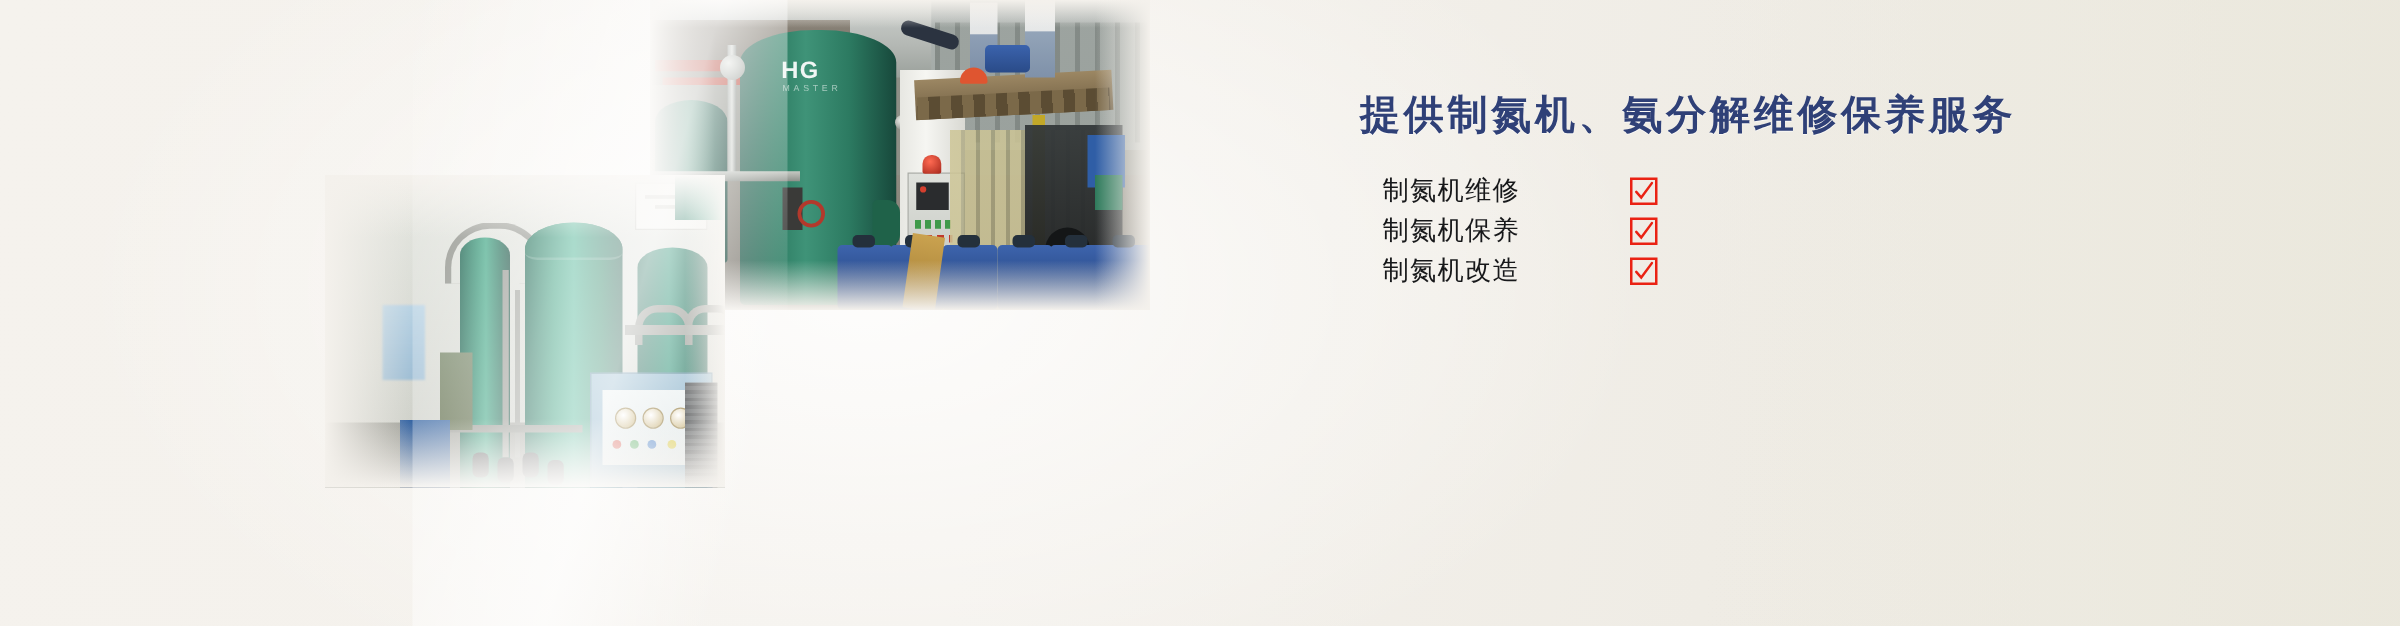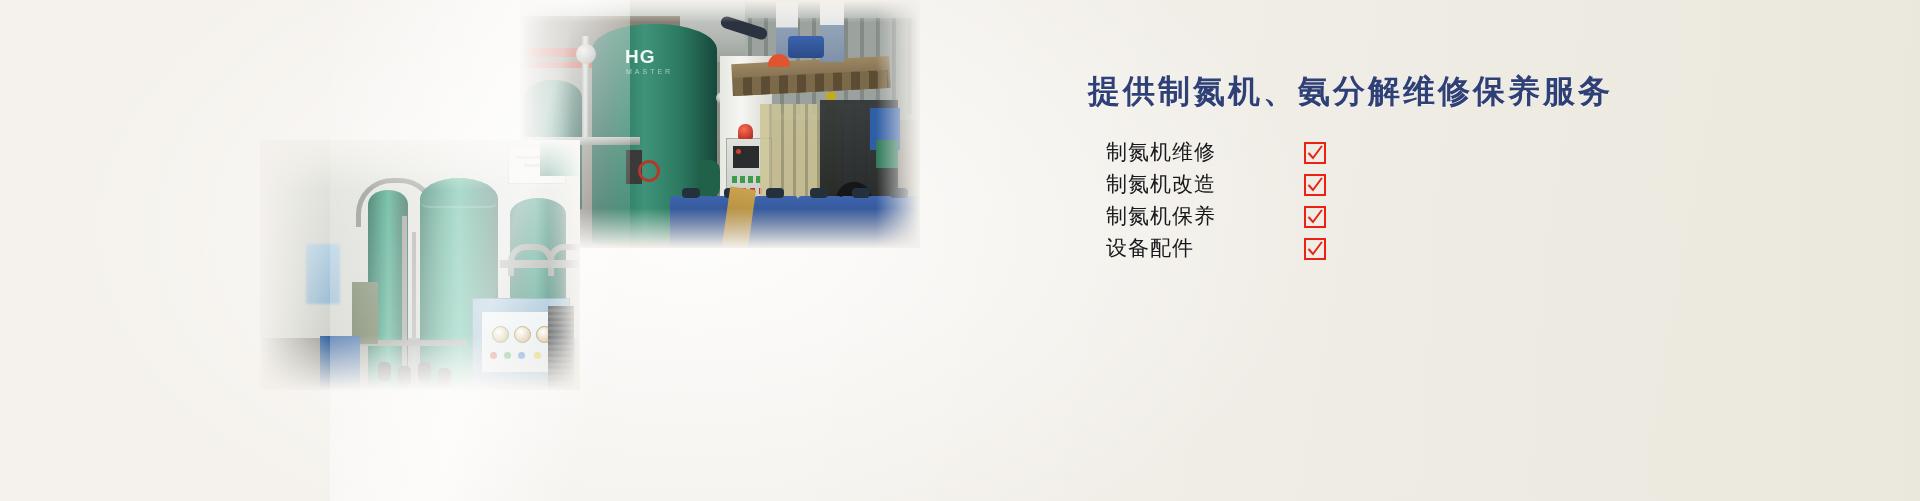--- a/index.html
+++ b/index.html
@@ -577,44 +577,36 @@
       <div class="svc-row">
         <span class="svc-label">制氮机维修</span>
         <span class="svc-check">
           <svg width="18" height="18" viewBox="0 0 18 18" aria-hidden="true">
             <path d="M3 9.5 L7 14 L15.5 2.5" stroke="#ea2213" stroke-width="2" fill="none" stroke-linecap="round"></path>
           </svg>
         </span>
       </div>
 
       <div class="svc-row">
+        <span class="svc-label">制氮机保养</span>
+        <span class="svc-check">
+          <svg width="18" height="18" viewBox="0 0 18 18" aria-hidden="true">
+            <path d="M3 9.5 L7 14 L15.5 2.5" stroke="#ea2213" stroke-width="2" fill="none" stroke-linecap="round"></path>
+          </svg>
+        </span>
+      </div>
+
+      <div class="svc-row">
         <span class="svc-label">制氮机改造</span>
         <span class="svc-check">
           <svg width="18" height="18" viewBox="0 0 18 18" aria-hidden="true">
             <path d="M3 9.5 L7 14 L15.5 2.5" stroke="#ea2213" stroke-width="2" fill="none" stroke-linecap="round"></path>
           </svg>
         </span>
       </div>
 
-      <div class="svc-row">
-        <span class="svc-label">制氮机保养</span>
-        <span class="svc-check">
-          <svg width="18" height="18" viewBox="0 0 18 18" aria-hidden="true">
-            <path d="M3 9.5 L7 14 L15.5 2.5" stroke="#ea2213" stroke-width="2" fill="none" stroke-linecap="round"></path>
-          </svg>
-        </span>
-      </div>
-
-      <div class="svc-row">
-        <span class="svc-label">设备配件</span>
-        <span class="svc-check">
-          <svg width="18" height="18" viewBox="0 0 18 18" aria-hidden="true">
-            <path d="M3 9.5 L7 14 L15.5 2.5" stroke="#ea2213" stroke-width="2" fill="none" stroke-linecap="round"></path>
-          </svg>
-        </span>
-      </div>
 
     </div>
 
 
   </div>
 
 </div>
 
 </body></html>

